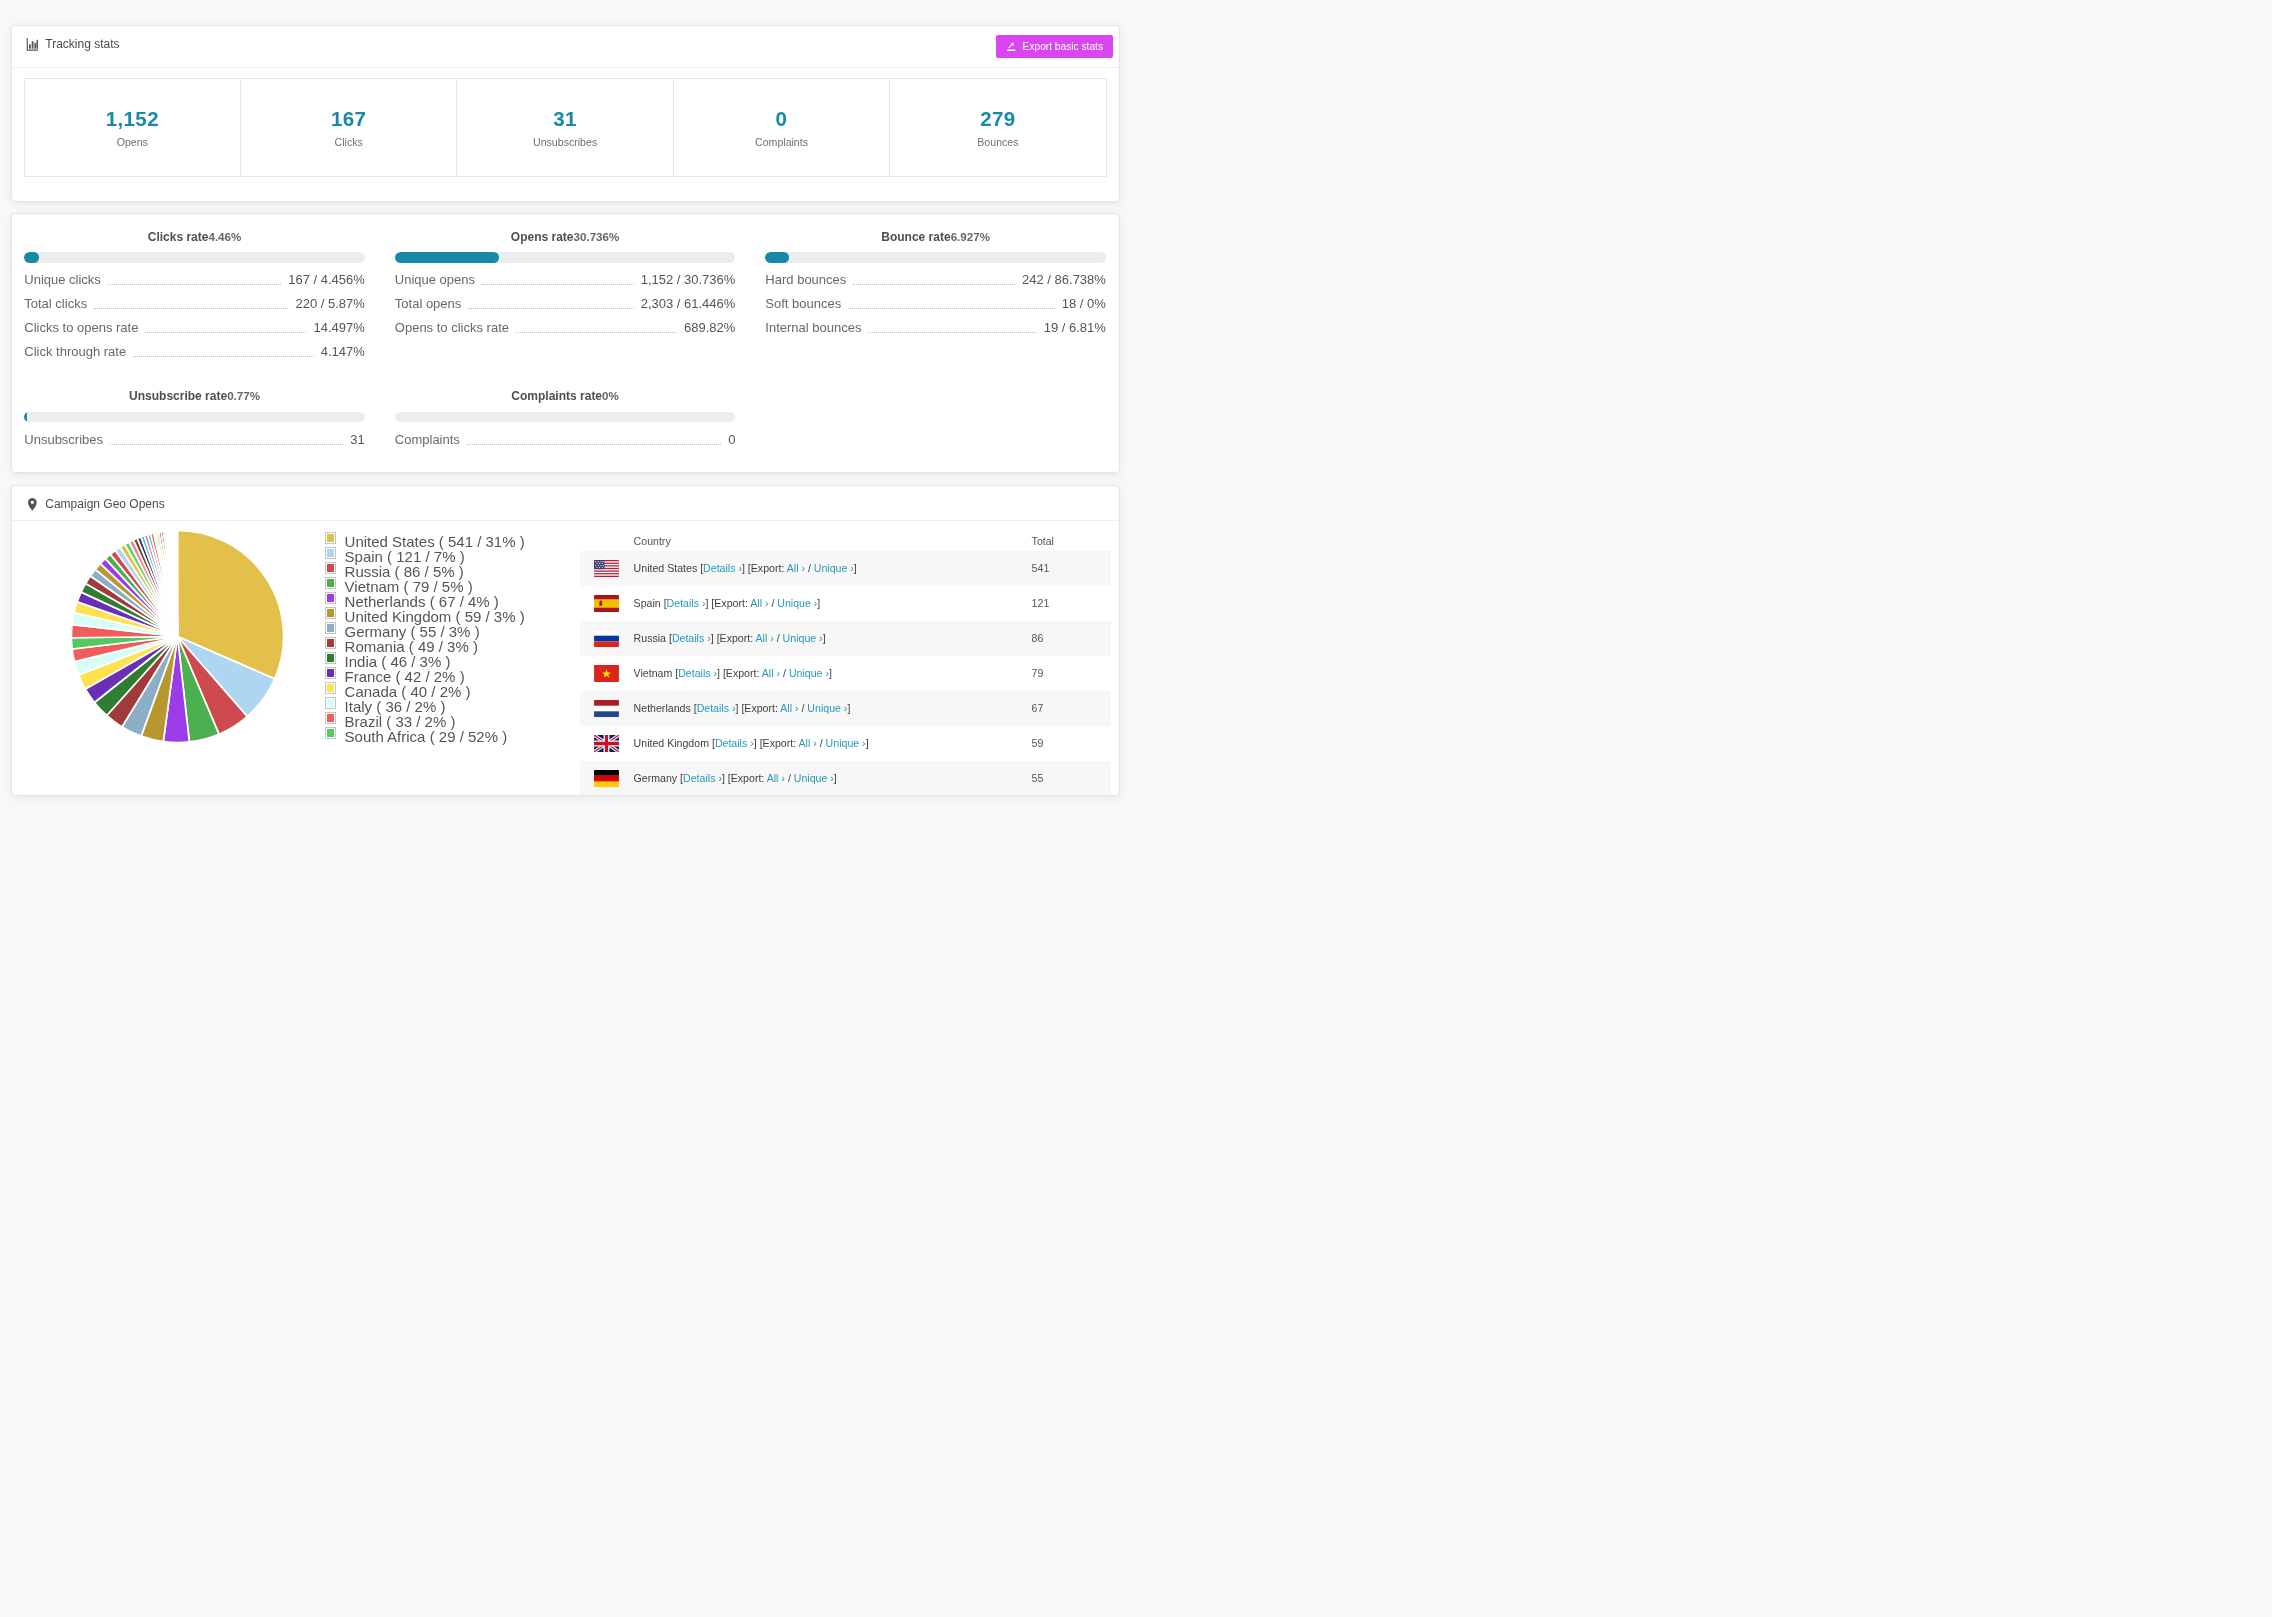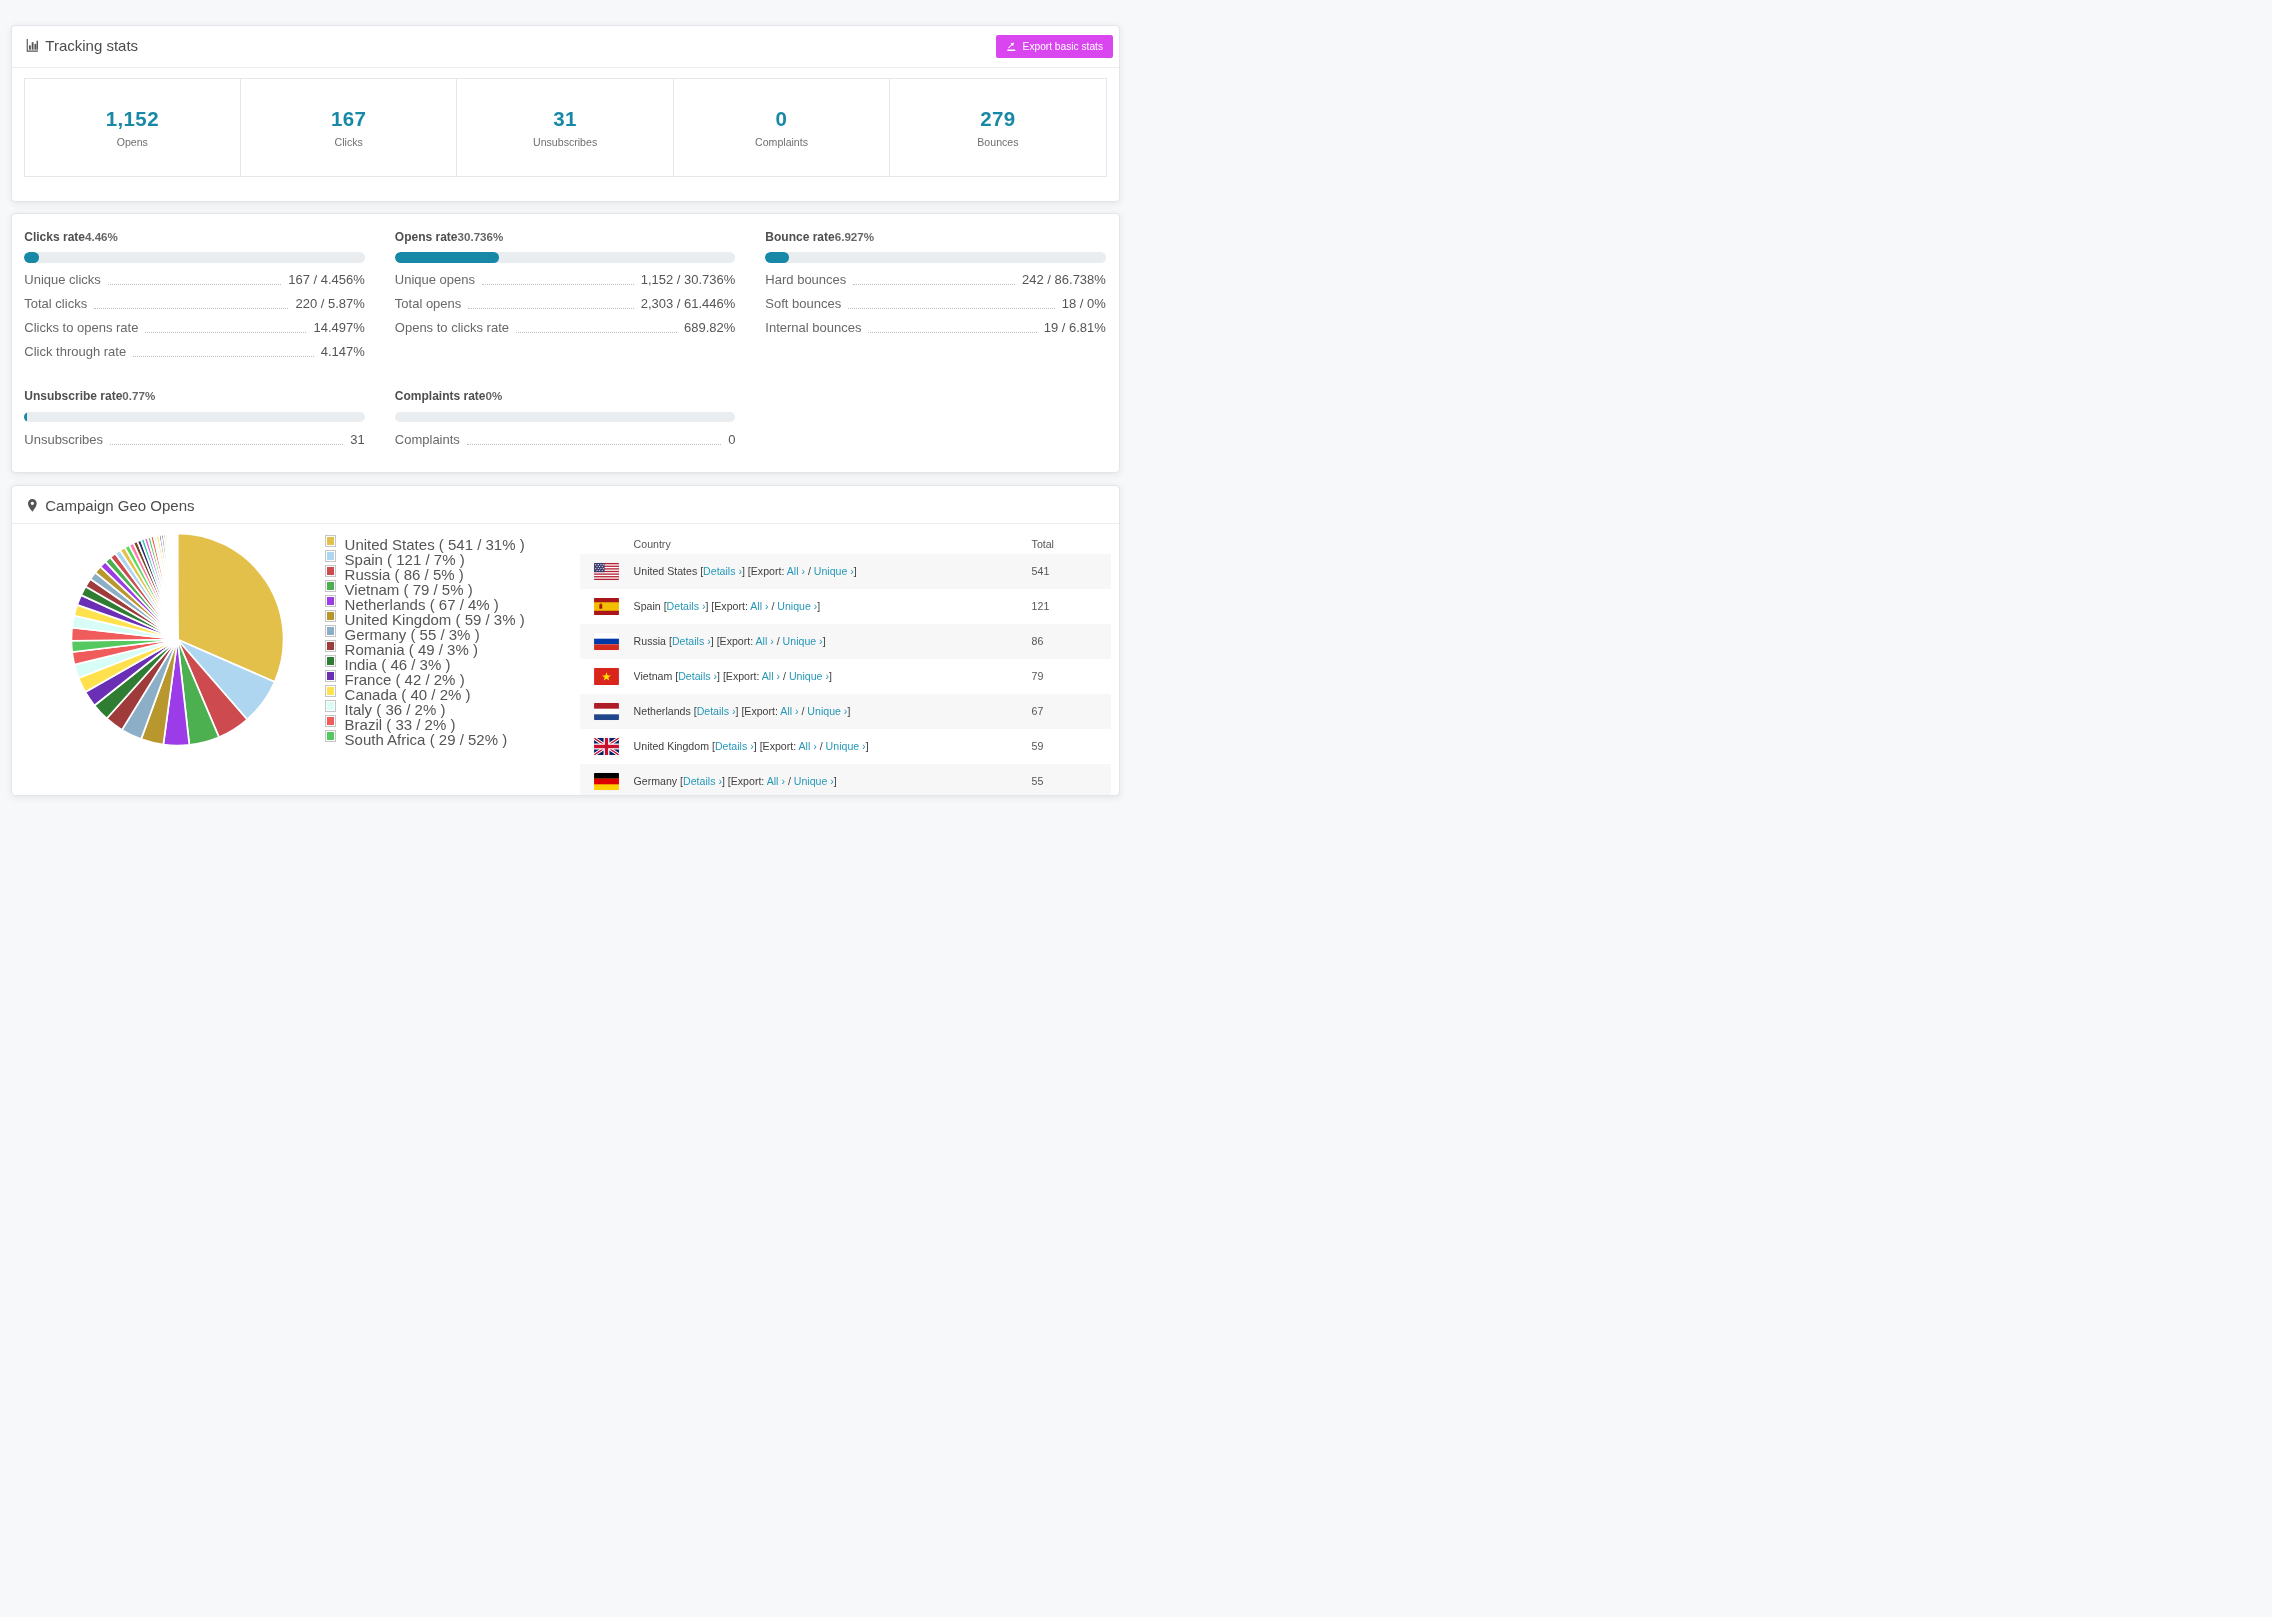--- a/index.html
+++ b/index.html
@@ -3,34 +3,34 @@
 <meta charset="utf-8">
 <style>
   html,body{margin:0;padding:0;background:#F7F8F9;font-family:"Liberation Sans",sans-serif;color:#4a4a4a;}
   .page{position:relative;width:1136px;height:809px;overflow:hidden;background:#F7F8F9;}
   .card{position:absolute;left:10.6px;width:1109px;background:#fff;border:0.7px solid #E2E5EA;border-radius:4.2px;box-shadow:0 1.4px 7px rgba(30,40,60,.08);box-sizing:border-box;}
   #card-tracking{top:25px;height:177px;}
   #card-rates{top:213px;height:260px;}
   #card-geo{top:485px;height:311px;overflow:hidden;}
 
   .card-head{display:flex;align-items:flex-start;padding:8.5px 5.6px 0 14px;}
-  .head-title{display:flex;align-items:center;gap:7px;font-size:15px;color:#4c4c4c;margin-top:2.8px;}
+  .head-title{display:flex;align-items:center;gap:7px;font-size:12px;color:#4c4c4c;margin-top:2.8px;}
   .head-title svg{width:12.7px;height:12.7px;fill:#555;flex:none;}
   .btn-export{margin-left:auto;display:flex;align-items:center;gap:5.6px;background:#d946ef;color:#fff;border:none;border-radius:2.1px;font-size:10.2px;padding:6.4px 10px;font-family:inherit;cursor:pointer;}
   .btn-export svg{width:10.6px;height:10.6px;fill:#fff;}
   hr.div{border:none;border-top:0.7px solid #EFEFEF;margin:8.5px 0 0;}
 
   .summary{display:flex;margin:10.6px 12px 0;height:97px;border:0.7px solid #E4E7EB;}
   .cell{flex:1;display:flex;flex-direction:column;align-items:center;justify-content:center;border-left:0.7px solid #E4E7EB;}
   .cell:first-child{border-left:none;}
   .num{font-size:20.5px;font-weight:700;color:#1789A7;letter-spacing:0.4px;}
   .lbl{font-size:10.6px;color:#6f6f6f;margin-top:5px;}
 
   .rates-grid{display:grid;grid-template-columns:1fr 1fr 1fr;column-gap:30px;row-gap:30px;padding:15.5px 12.7px 0;}
-  .rhead{display:flex;justify-content:flex-start;align-items:baseline;}
+  .rhead{display:flex;justify-content:center;align-items:baseline;}
   .rtitle{font-size:12px;font-weight:700;color:#4f4f4f;}
   .rvalue{font-size:11.6px;font-weight:700;color:#666;}
   .track{height:10.6px;background:#EAEDF0;border-radius:5.3px;margin-top:8.5px;overflow:hidden;}
   .fill{height:100%;background:#1789A7;border-radius:5.3px;}
   .rrows{margin-top:6.4px;}
   .rrow{display:flex;align-items:flex-end;margin-top:9.2px;font-size:13px;}
   .rlabel{color:#686868;white-space:nowrap;}
   .leader{flex:1;border-bottom:0.7px dotted #BEBEBE;margin:0 7px 2.1px;}
   .rval{color:#555;white-space:nowrap;}
 

